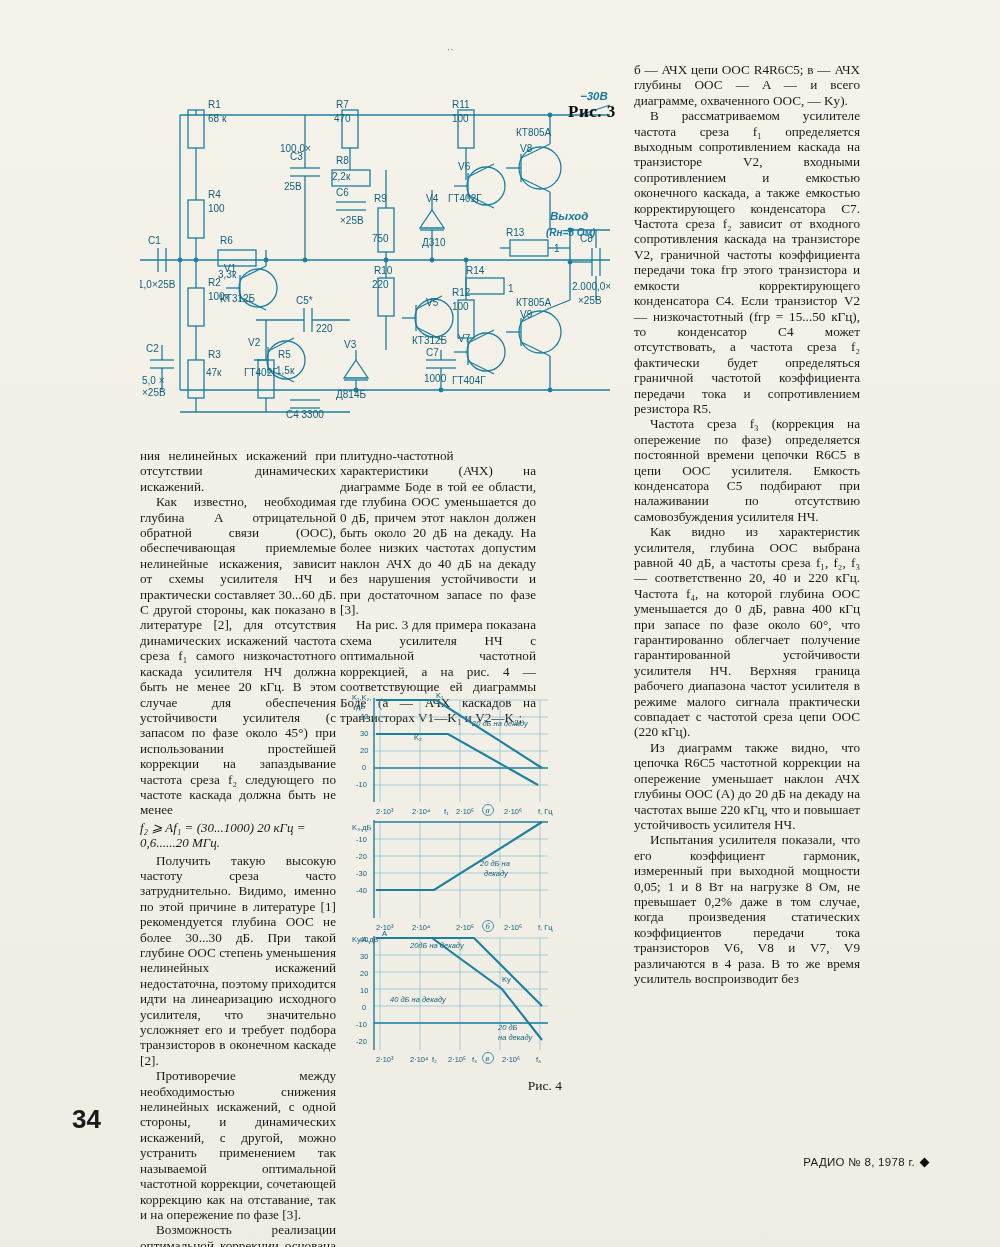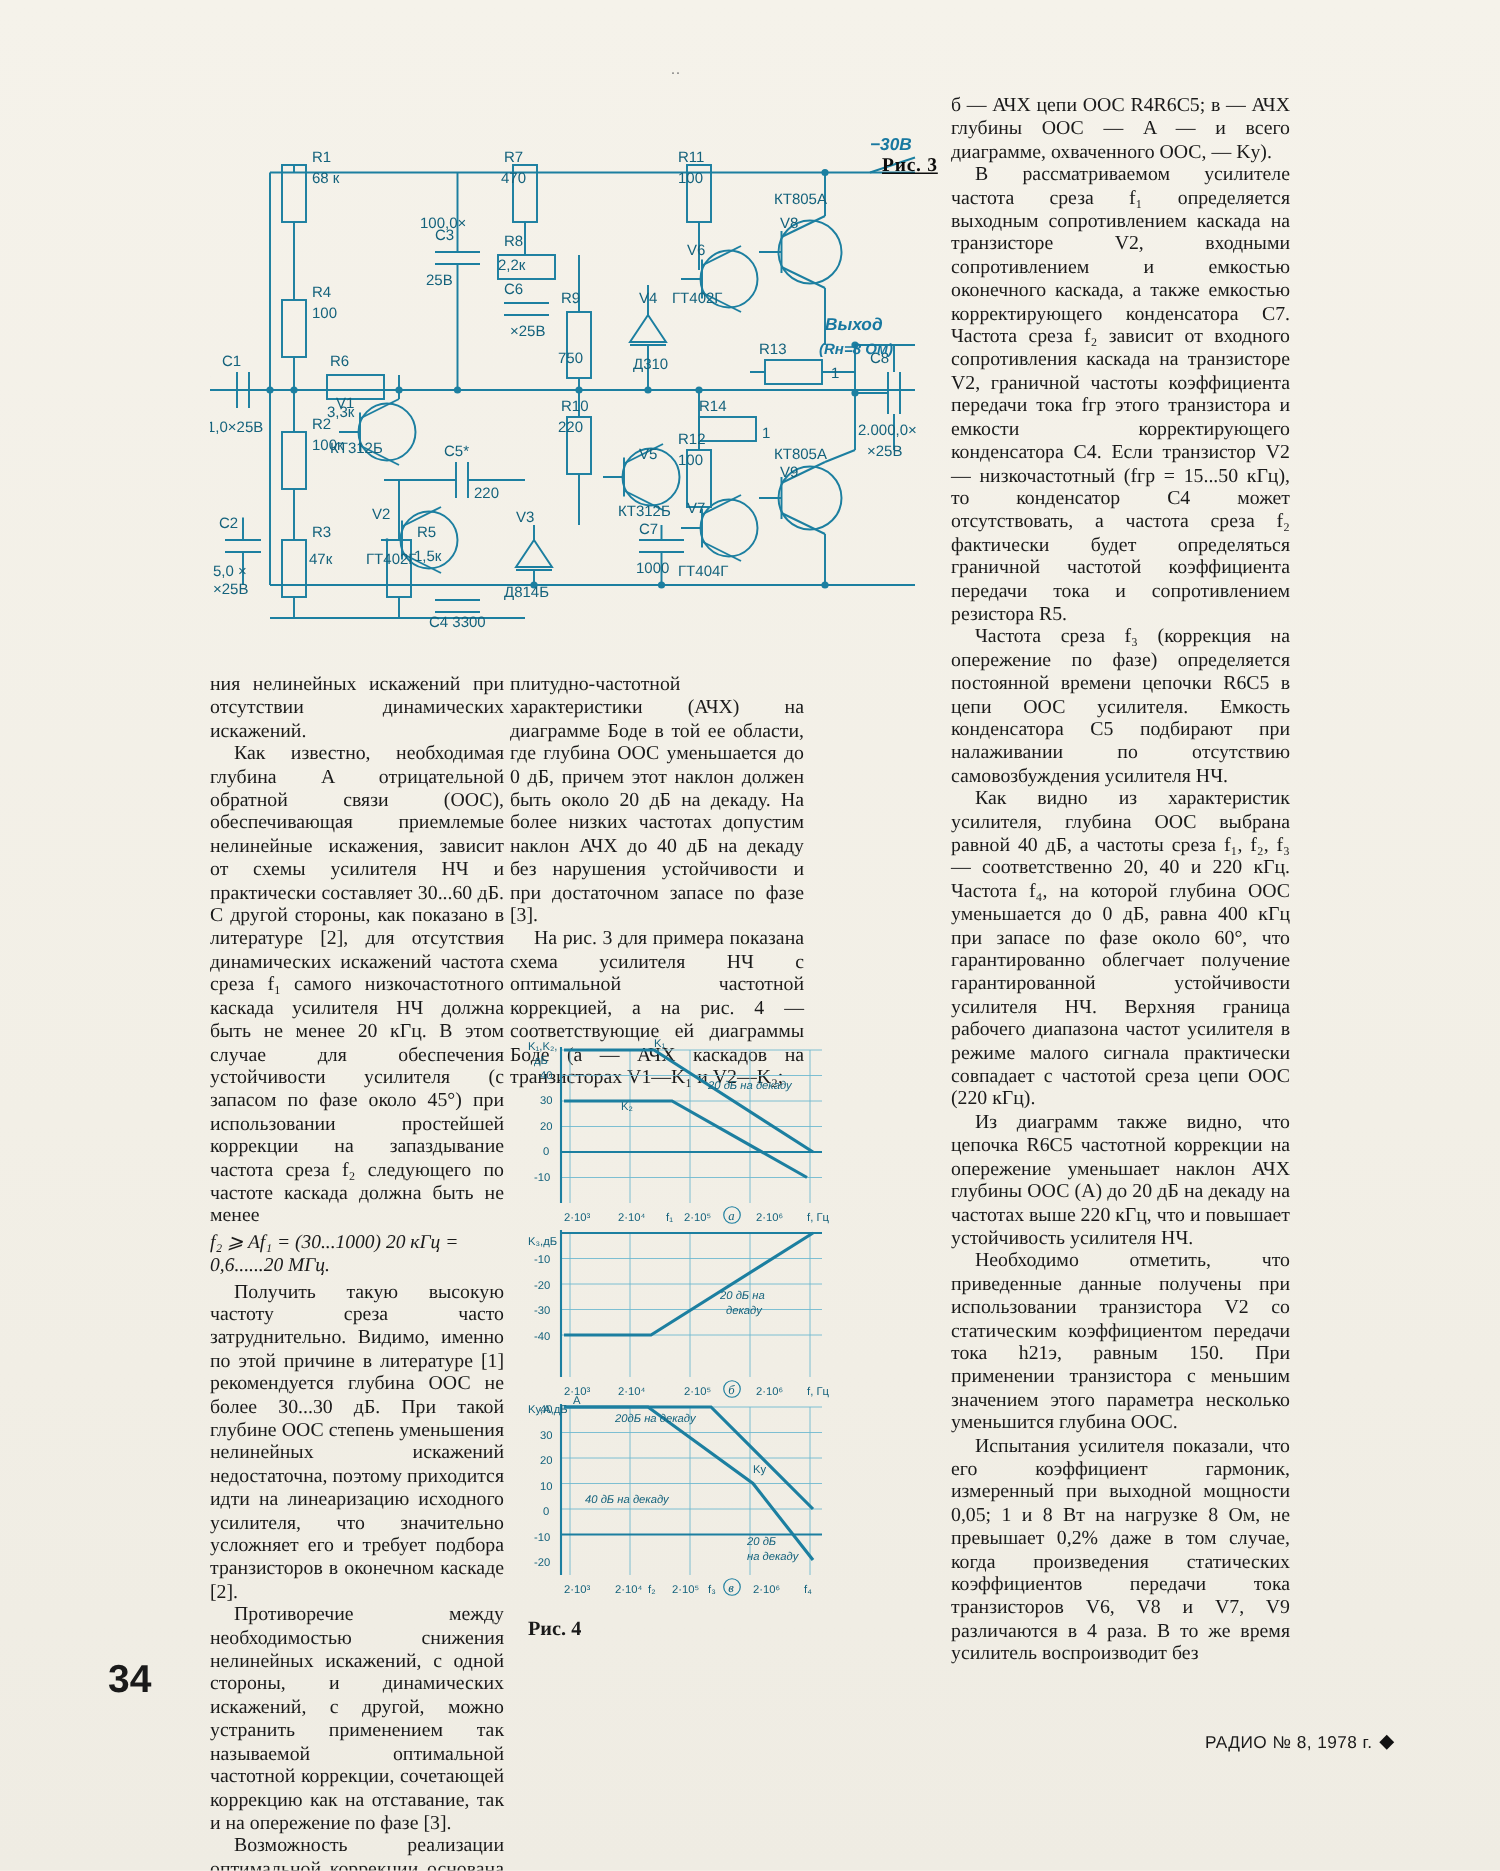--- a/index.html
+++ b/index.html
@@ -14,24 +14,23 @@
   .page{
     position:absolute;inset:0;
     background:linear-gradient(180deg,#f5f2ea 0%,#f2efe6 60%,#efece3 100%);
   }
   
   .fig3{
     position:absolute;left:140px;top:60px;width:500px;height:370px;
   }
   .fig3 svg{display:block;}
   .fig3-cap{
-    position:absolute;left:588px;top:102px;
-    font-weight:bold;font-size:13px;letter-spacing:.5px;
+    position:absolute;left:568px;top:102px;
+    font-weight:bold;font-size:17px;letter-spacing:.5px;
     color:#0d0d0d;
-    text-decoration:underline;
   }
   
   .col{
     position:absolute;
     text-align:justify;
     font-size:13.2px;
     line-height:15.4px;
     hyphens:auto;
   }
   .col p{margin:0;text-indent:16px;}
@@ -43,21 +42,21 @@
   .col1{left:140px;top:448px;width:196px;}
   .col2{left:340px;top:448px;width:196px;}
   .col3{left:634px;top:62px;width:226px;}
   .col3 p{ }
   
   .fig4{
     position:absolute;left:352px;top:690px;width:210px;height:380px;
   }
   .fig4-cap{
     position:absolute;left:352px;top:1078px;width:210px;
-    text-align:left;font-weight:bold;font-size:13.5px;
+    text-align:right;font-weight:normal;font-size:13.5px;
   }
   
   .pagenum{
     position:absolute;left:72px;top:1104px;
     font-size:26px;font-weight:bold;font-family:"Liberation Sans",sans-serif;
   }
   .footer-right{
     position:absolute;right:72px;top:1156px;
     font-size:11.5px;font-family:"Liberation Sans",sans-serif;
     letter-spacing:.3px;
@@ -344,21 +343,20 @@
     <p class="noind">плитудно-частотной характеристики (АЧХ) на диаграмме Боде в той ее области, где глубина ООС уменьшается до 0 дБ, причем этот наклон должен быть около 20 дБ на декаду. На более низких частотах допустим наклон АЧХ до 40 дБ на декаду без нарушения устойчивости и при достаточном запасе по фазе [3].</p>
     <p>На рис. 3 для примера показана схема усилителя НЧ с оптимальной частотной коррекцией, а на рис. 4 — соответствующие ей диаграммы Боде (а — АЧХ каскадов на транзисторах V1—K₁ и V2—K₂;</p>
   </div>
 
   <div class="col col3">
     <p class="noind">б — АЧХ цепи ООС R4R6C5; в — АЧХ глубины ООС — A — и всего диаграмме, охваченного ООС, — Kу).</p>
     <p>В рассматриваемом усилителе частота среза f₁ определяется выходным сопротивлением каскада на транзисторе V2, входными сопротивлением и емкостью оконечного каскада, а также емкостью корректирующего конденсатора C7. Частота среза f₂ зависит от входного сопротивления каскада на транзисторе V2, граничной частоты коэффициента передачи тока fгр этого транзистора и емкости корректирующего конденсатора C4. Если транзистор V2 — низкочастотный (fгр = 15...50 кГц), то конденсатор C4 может отсутствовать, а частота среза f₂ фактически будет определяться граничной частотой коэффициента передачи тока и сопротивлением резистора R5.</p>
     <p>Частота среза f₃ (коррекция на опережение по фазе) определяется постоянной времени цепочки R6C5 в цепи ООС усилителя. Емкость конденсатора C5 подбирают при налаживании по отсутствию самовозбуждения усилителя НЧ.</p>
     <p>Как видно из характеристик усилителя, глубина ООС выбрана равной 40 дБ, а частоты среза f₁, f₂, f₃ — соответственно 20, 40 и 220 кГц. Частота f₄, на которой глубина ООС уменьшается до 0 дБ, равна 400 кГц при запасе по фазе около 60°, что гарантированно облегчает получение гарантированной устойчивости усилителя НЧ. Верхняя граница рабочего диапазона частот усилителя в режиме малого сигнала практически совпадает с частотой среза цепи ООС (220 кГц).</p>
     <p>Из диаграмм также видно, что цепочка R6C5 частотной коррекции на опережение уменьшает наклон АЧХ глубины ООС (A) до 20 дБ на декаду на частотах выше 220 кГц, что и повышает устойчивость усилителя НЧ.</p>
-    <p>Необходимо отметить, что приведенные данные получены при использовании транзистора V2 со статическим коэффициентом передачи тока h21э, равным 150. При применении транзистора с меньшим значением этого параметра несколько уменьшится глубина ООС.</p>
     <p>Испытания усилителя показали, что его коэффициент гармоник, измеренный при выходной мощности 0,05; 1 и 8 Вт на нагрузке 8 Ом, не превышает 0,2% даже в том случае, когда произведения статических коэффициентов передачи тока транзисторов V6, V8 и V7, V9 различаются в 4 раза. В то же время усилитель воспроизводит без</p>
   </div>
 
   <div class="fig4">
     <svg width="210" height="380" viewBox="0 0 210 380" xmlns="http://www.w3.org/2000/svg">
 
       <g stroke="#6fb9cf" stroke-width="0.6" fill="none">
 
         <g>
           <line x1="28" y1="10" x2="28" y2="112"></line>

